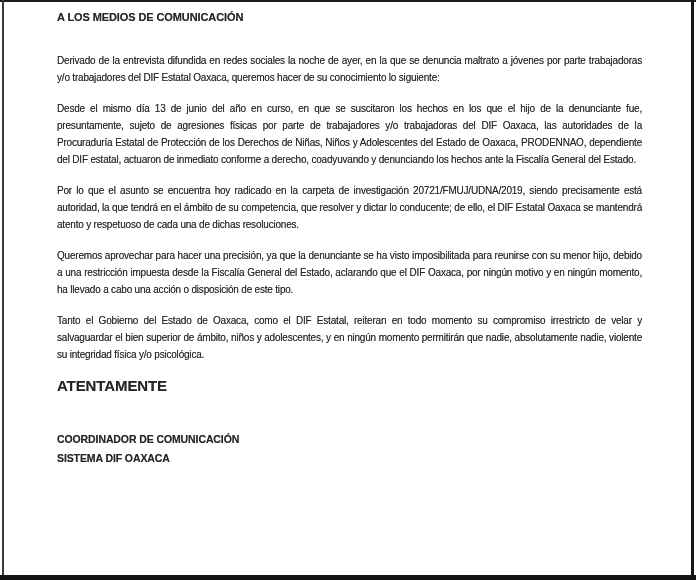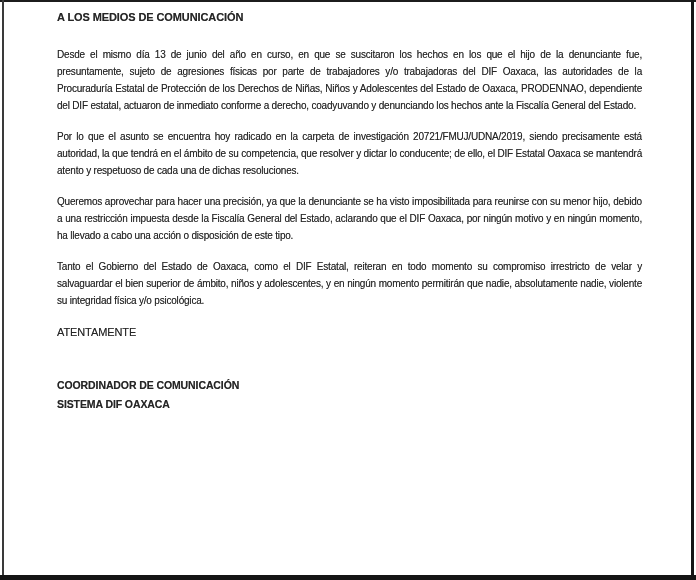--- a/index.html
+++ b/index.html
@@ -46,38 +46,38 @@
   }
   .content {
     position: absolute;
     left: 57px;
     top: 8px;
     width: 585px;
     color: #262626;
     text-shadow: 0 0 0.4px rgba(45,45,45,0.55);
   }
   .recipients {
-    margin-bottom: 20px;
+    margin-bottom: 26px;
   }
   .recipient-line {
     font-size: 11px;
     font-weight: 700;
     line-height: 18px;
     letter-spacing: -0.1px;
   }
   .body-paragraph {
     font-size: 10px;
     letter-spacing: -0.2px;
     line-height: 17px;
     text-align: justify;
     margin: 0 0 14px 0;
   }
   .closing {
-    font-size: 11px;
-    font-weight: 400;
+    font-size: 15px;
+    font-weight: 700;
     letter-spacing: -0.1px;
     line-height: 18px;
     margin-top: 13px;
   }
   .signature-block {
     margin-top: 35px;
   }
   .signature-line {
     font-size: 10.5px;
     font-weight: 700;
@@ -94,20 +94,21 @@
   <div class="edge-left"></div>
   <div class="edge-right"></div>
   <div class="edge-bottom"></div>
 
   <div class="content">
 
     <div class="recipients">
       <div class="recipient-line">A LOS MEDIOS DE COMUNICACIÓN</div>
     </div>
 
+    <p class="body-paragraph">Derivado de la entrevista difundida en redes sociales la noche de ayer, en la que se denuncia maltrato a jóvenes por parte trabajadoras y/o trabajadores del DIF Estatal Oaxaca, queremos hacer de su conocimiento lo siguiente:</p>
 
     <p class="body-paragraph">Desde el mismo día 13 de junio del año en curso, en que se suscitaron los hechos en los que el hijo de la denunciante fue, presuntamente, sujeto de agresiones físicas por parte de trabajadores y/o trabajadoras del DIF Oaxaca, las autoridades de la Procuraduría Estatal de Protección de los Derechos de Niñas, Niños y Adolescentes del Estado de Oaxaca, PRODENNAO, dependiente del DIF estatal, actuaron de inmediato conforme a derecho, coadyuvando y denunciando los hechos ante la Fiscalía General del Estado.</p>
 
     <p class="body-paragraph">Por lo que el asunto se encuentra hoy radicado en la carpeta de investigación 20721/FMUJ/UDNA/2019, siendo precisamente está autoridad, la que tendrá en el ámbito de su competencia, que resolver y dictar lo conducente; de ello, el DIF Estatal Oaxaca se mantendrá atento y respetuoso de cada una de dichas resoluciones.</p>
 
     <p class="body-paragraph">Queremos aprovechar para hacer una precisión, ya que la denunciante se ha visto imposibilitada para reunirse con su menor hijo, debido a una restricción impuesta desde la Fiscalía General del Estado, aclarando que el DIF Oaxaca, por ningún motivo y en ningún momento, ha llevado a cabo una acción o disposición de este tipo.</p>
 
     <p class="body-paragraph">Tanto el Gobierno del Estado de Oaxaca, como el DIF Estatal, reiteran en todo momento su compromiso irrestricto de velar y salvaguardar el bien superior de ámbito, niños y adolescentes, y en ningún momento permitirán que nadie, absolutamente nadie, violente su integridad física y/o psicológica.</p>
 
     <div class="closing">ATENTAMENTE</div>

